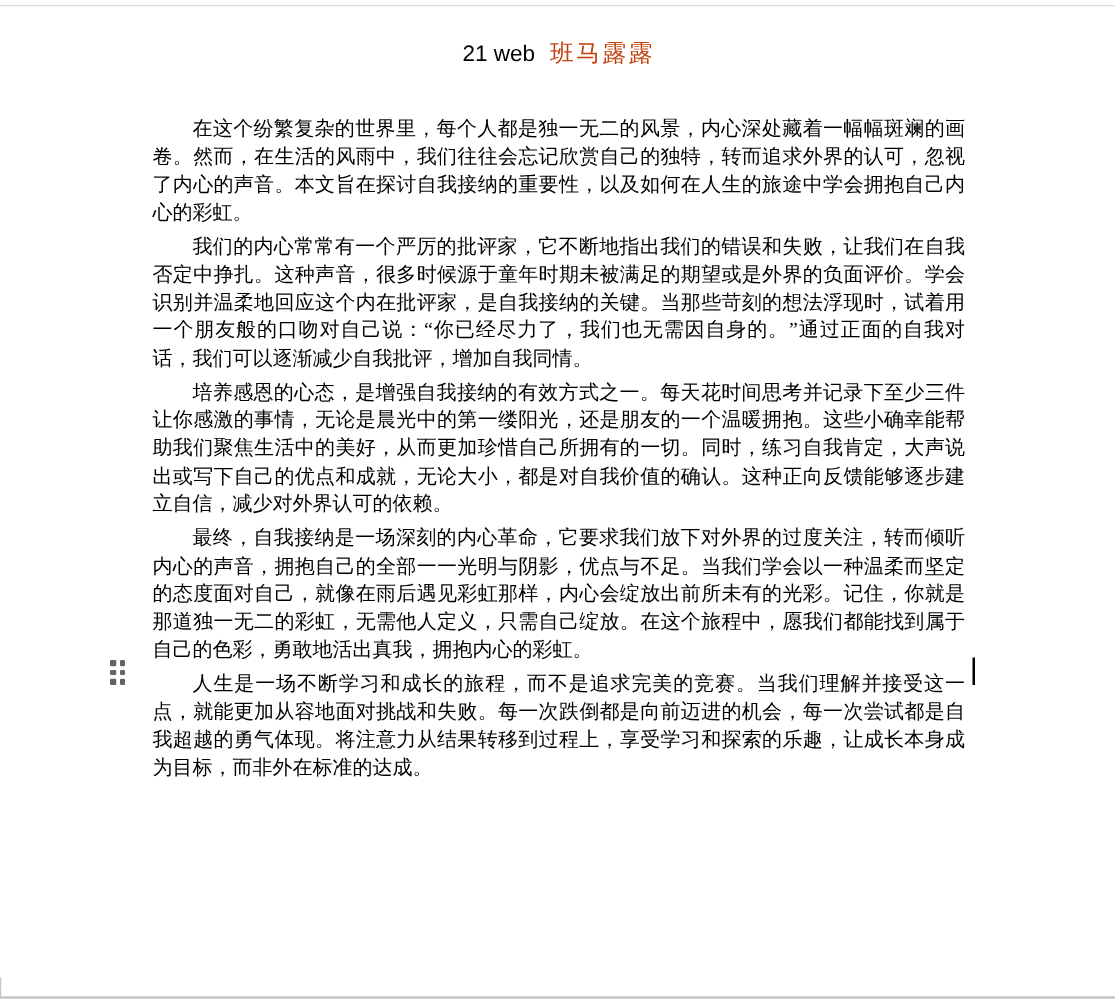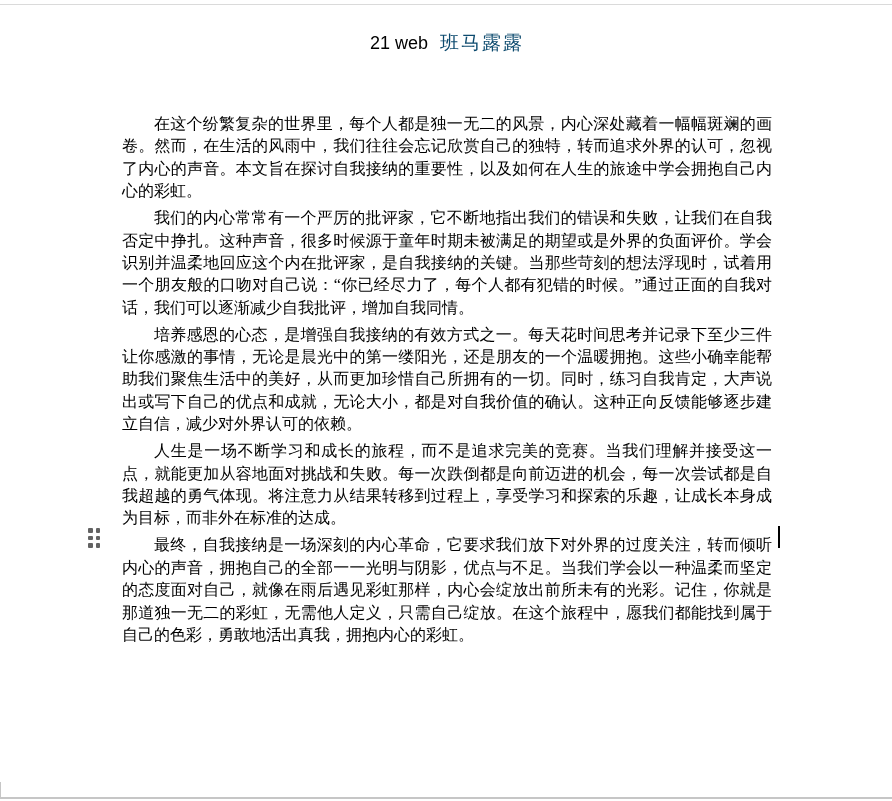--- a/index.html
+++ b/index.html
@@ -43,24 +43,24 @@
     white-space: nowrap;
   }
   .byline .latin {
     font-family: "Liberation Sans", sans-serif;
     font-size: 18px;
     margin-right: 12px;
   }
   .byline .cjk-name {
     font-family: "Liberation Serif", serif;
     letter-spacing: 2px;
-    color: #0c4a6e;
+    color: #c2410c;
   }
   .body-text {
-    margin-top: 57px;
+    margin-top: 36px;
     font-size: 16px;
     line-height: 22.4px;
     text-align: justify;
   }
   .body-text p {
     text-indent: 2em;
     margin-bottom: 4.5px;
   }
   .caret {
     position: absolute; left: 778px; top: 526px;
@@ -98,23 +98,23 @@
 </div>
 
 <div class="content">
 
   <div class="byline">
     <span class="latin">21 web</span><span class="cjk-name">班马露露</span>
   </div>
 
   <div class="body-text">
     <p>在这个纷繁复杂的世界里，每个人都是独一无二的风景，内心深处藏着一幅幅斑斓的画卷。然而，在生活的风雨中，我们往往会忘记欣赏自己的独特，转而追求外界的认可，忽视了内心的声音。本文旨在探讨自我接纳的重要性，以及如何在人生的旅途中学会拥抱自己内心的彩虹。</p>
-    <p>我们的内心常常有一个严厉的批评家，它不断地指出我们的错误和失败，让我们在自我否定中挣扎。这种声音，很多时候源于童年时期未被满足的期望或是外界的负面评价。学会识别并温柔地回应这个内在批评家，是自我接纳的关键。当那些苛刻的想法浮现时，试着用一个朋友般的口吻对自己说：“你已经尽力了，每个人都有犯错的时候。”通过正面的自我对话，我们可以逐渐减少自我批评，增加自我同情。</p>
+    <p>我们的内心常常有一个严厉的批评家，它不断地指出我们的错误和失败，让我们在自我否定中挣扎。这种声音，很多时候源于童年时期未被满足的期望或是外界的负面评价。学会识别并温柔地回应这个内在批评家，是自我接纳的关键。当那些苛刻的想法浮现时，试着用一个朋友般的口吻对自己说：“你已经尽力了，我们也无需因自身的。”通过正面的自我对话，我们可以逐渐减少自我批评，增加自我同情。</p>
     <p>培养感恩的心态，是增强自我接纳的有效方式之一。每天花时间思考并记录下至少三件让你感激的事情，无论是晨光中的第一缕阳光，还是朋友的一个温暖拥抱。这些小确幸能帮助我们聚焦生活中的美好，从而更加珍惜自己所拥有的一切。同时，练习自我肯定，大声说出或写下自己的优点和成就，无论大小，都是对自我价值的确认。这种正向反馈能够逐步建立自信，减少对外界认可的依赖。</p>
+    <p>最终，自我接纳是一场深刻的内心革命，它要求我们放下对外界的过度关注，转而倾听内心的声音，拥抱自己的全部一一光明与阴影，优点与不足。当我们学会以一种温柔而坚定的态度面对自己，就像在雨后遇见彩虹那样，内心会绽放出前所未有的光彩。记住，你就是那道独一无二的彩虹，无需他人定义，只需自己绽放。在这个旅程中，愿我们都能找到属于自己的色彩，勇敢地活出真我，拥抱内心的彩虹。</p>
     <p>人生是一场不断学习和成长的旅程，而不是追求完美的竞赛。当我们理解并接受这一点，就能更加从容地面对挑战和失败。每一次跌倒都是向前迈进的机会，每一次尝试都是自我超越的勇气体现。将注意力从结果转移到过程上，享受学习和探索的乐趣，让成长本身成为目标，而非外在标准的达成。</p>
-    <p>最终，自我接纳是一场深刻的内心革命，它要求我们放下对外界的过度关注，转而倾听内心的声音，拥抱自己的全部一一光明与阴影，优点与不足。当我们学会以一种温柔而坚定的态度面对自己，就像在雨后遇见彩虹那样，内心会绽放出前所未有的光彩。记住，你就是那道独一无二的彩虹，无需他人定义，只需自己绽放。在这个旅程中，愿我们都能找到属于自己的色彩，勇敢地活出真我，拥抱内心的彩虹。</p>
   </div>
 </div>
 
 <div class="caret"></div>
 
 <div class="edge-bottom"></div>
 <div class="edge-bottom-left"></div>
 
 </body></html>

